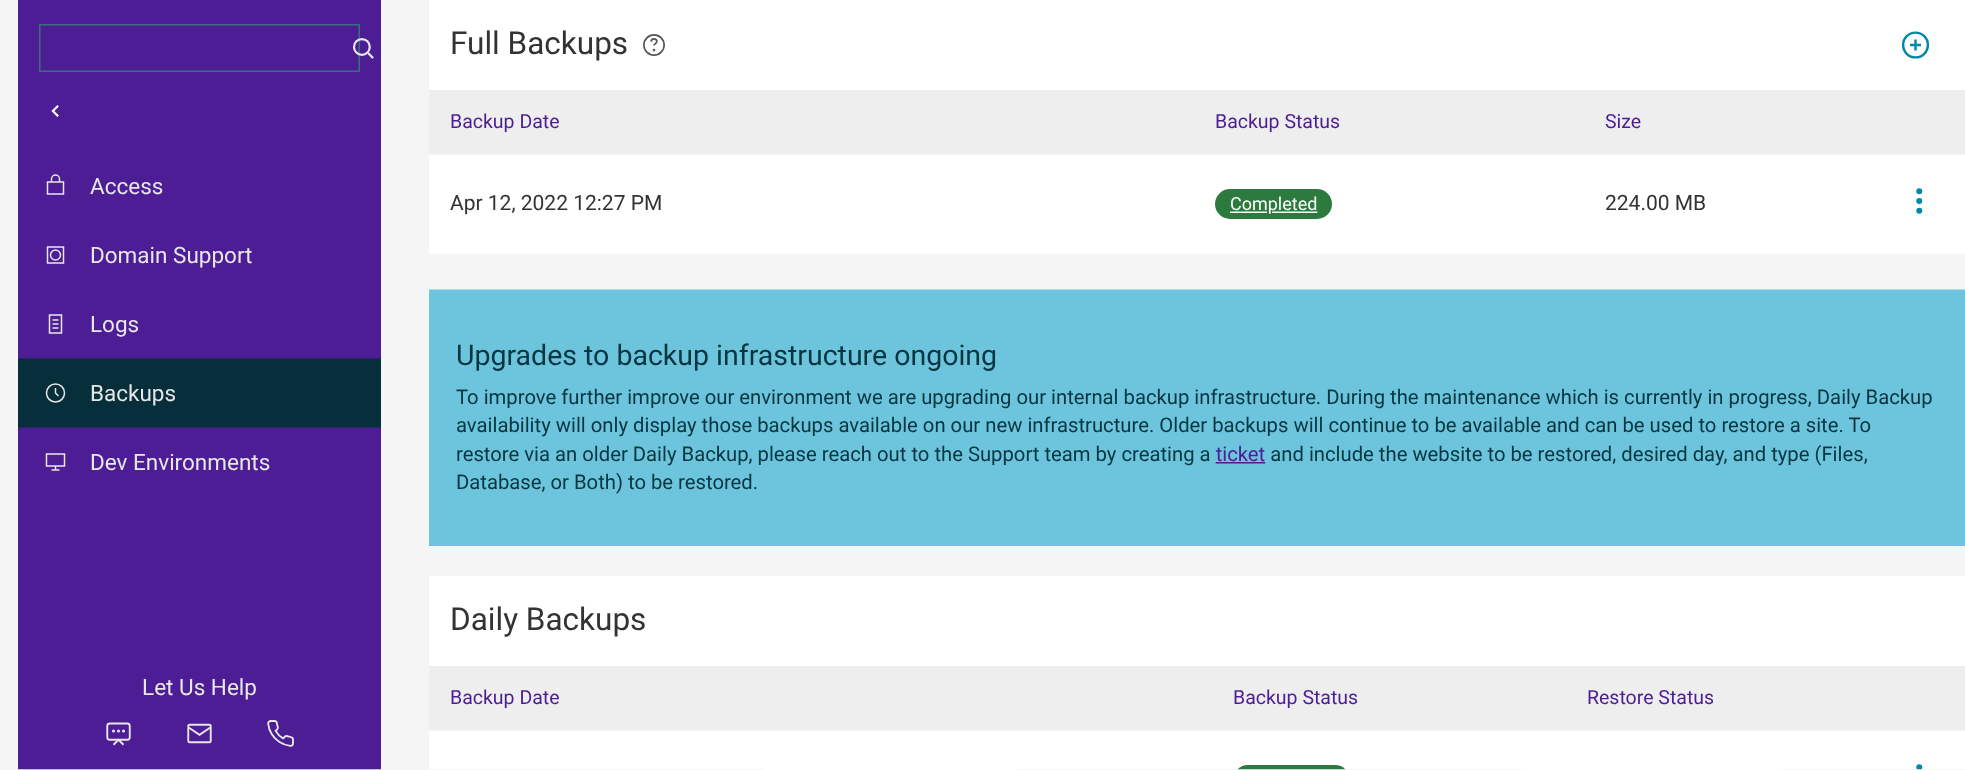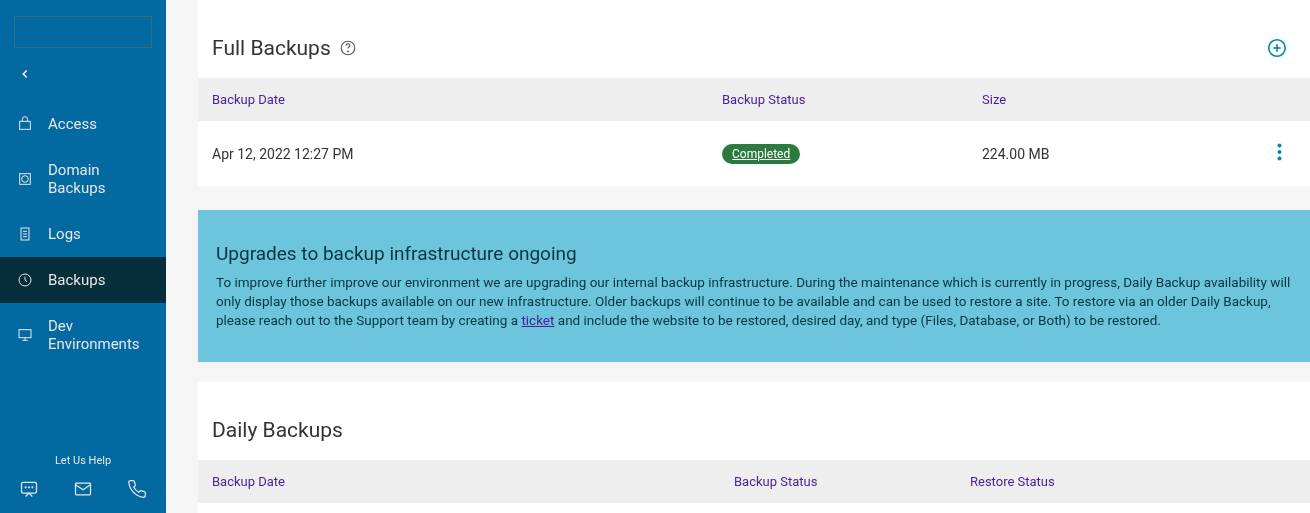--- a/index.html
+++ b/index.html
@@ -1,40 +1,40 @@
 <!DOCTYPE html>
 <html><head>
   <meta charset="utf-8">
   <style>
     * { margin: 0; padding: 0; box-sizing: border-box; font-family: -apple-system, BlinkMacSystemFont, 'Segoe UI', Roboto, sans-serif; }
     body { display: flex; width: 1310px; height: 513px; background: #f5f5f5; overflow: hidden; }
     
-    .sidebar { width: 166px; background: #0369a1; color: #fff; display: flex; flex-direction: column; flex-shrink: 0; }
+    .sidebar { width: 242px; background: #4c1d95; color: #fff; display: flex; flex-direction: column; flex-shrink: 0; margin-left: 12px; }
     .search-wrap { padding: 16px 14px 8px 14px; }
     .search-box { display: flex; align-items: center; border: 1px solid #3a6e7d; width: 100%; height: 32px; }
     .search-input { flex: 1; background: transparent; border: none; outline: none; color: #fff; padding: 6px 10px; font-size: 14px; }
     .search-icon { padding: 4px 8px; color: #e7e7e7; display: flex; align-items: center; }
     
     .back-row { padding: 10px 18px 16px 18px; }
     .back-chevron { color: #fff; cursor: pointer; }
     
     .nav { flex: 1; }
     .nav-item { display: flex; align-items: center; gap: 14px; padding: 14px 16px; color: #e7e7e7; font-size: 15px; cursor: pointer; }
     .nav-item.active { background: #062e3b; }
     .nav-icon { width: 18px; height: 18px; display: flex; align-items: center; justify-content: center; flex-shrink: 0; }
     
     .help-section { padding: 14px 0 10px 0; text-align: center; }
-    .help-label { font-size: 11px; color: #e7e7e7; margin-bottom: 12px; }
+    .help-label { font-size: 15px; color: #e7e7e7; margin-bottom: 12px; }
     .help-icons { display: flex; justify-content: center; gap: 34px; }
     .help-icon { color: #e7e7e7; cursor: pointer; }
     
     .main { flex: 1; padding: 0 0 0 32px; overflow: hidden; }
     
     .panel { background: #fff; margin-bottom: 24px; }
-    .panel-header { display: flex; align-items: center; justify-content: space-between; padding: 36px 22px 18px 14px; }
+    .panel-header { display: flex; align-items: center; justify-content: space-between; padding: 18px 22px 18px 14px; }
     .panel-title-wrap { display: flex; align-items: center; gap: 8px; }
     .panel-title { font-size: 21px; font-weight: 400; color: #333; }
     .help-circle { color: #555; display: flex; }
     .add-btn { color: #0088a9; cursor: pointer; display: flex; }
     
     .table-head { display: flex; background: #eeeeee; padding: 14px 14px; font-size: 13px; color: #4c1d95; }
     .col-date { flex: 0 0 510px; }
     .col-status { flex: 0 0 260px; }
     .col-size { flex: 1; }
     
@@ -83,21 +83,21 @@
         </span>
       <span>Access</span>
     </div>
     <div class="nav-item">
       <span class="nav-icon">
           <svg width="16" height="16" viewBox="0 0 24 24" fill="none" stroke="currentColor" stroke-width="1.5">
             <rect x="4" y="4" width="16" height="16"></rect>
             <circle cx="12" cy="12" r="5"></circle>
           </svg>
         </span>
-      <span>Domain Backups</span>
+      <span>Domain Support</span>
     </div>
     <div class="nav-item">
       <span class="nav-icon">
           <svg width="16" height="16" viewBox="0 0 24 24" fill="none" stroke="currentColor" stroke-width="1.5">
             <rect x="6" y="3" width="12" height="18"></rect>
             <line x1="9" y1="8" x2="15" y2="8"></line>
             <line x1="9" y1="12" x2="15" y2="12"></line>
             <line x1="9" y1="16" x2="15" y2="16"></line>
           </svg>
         </span>

